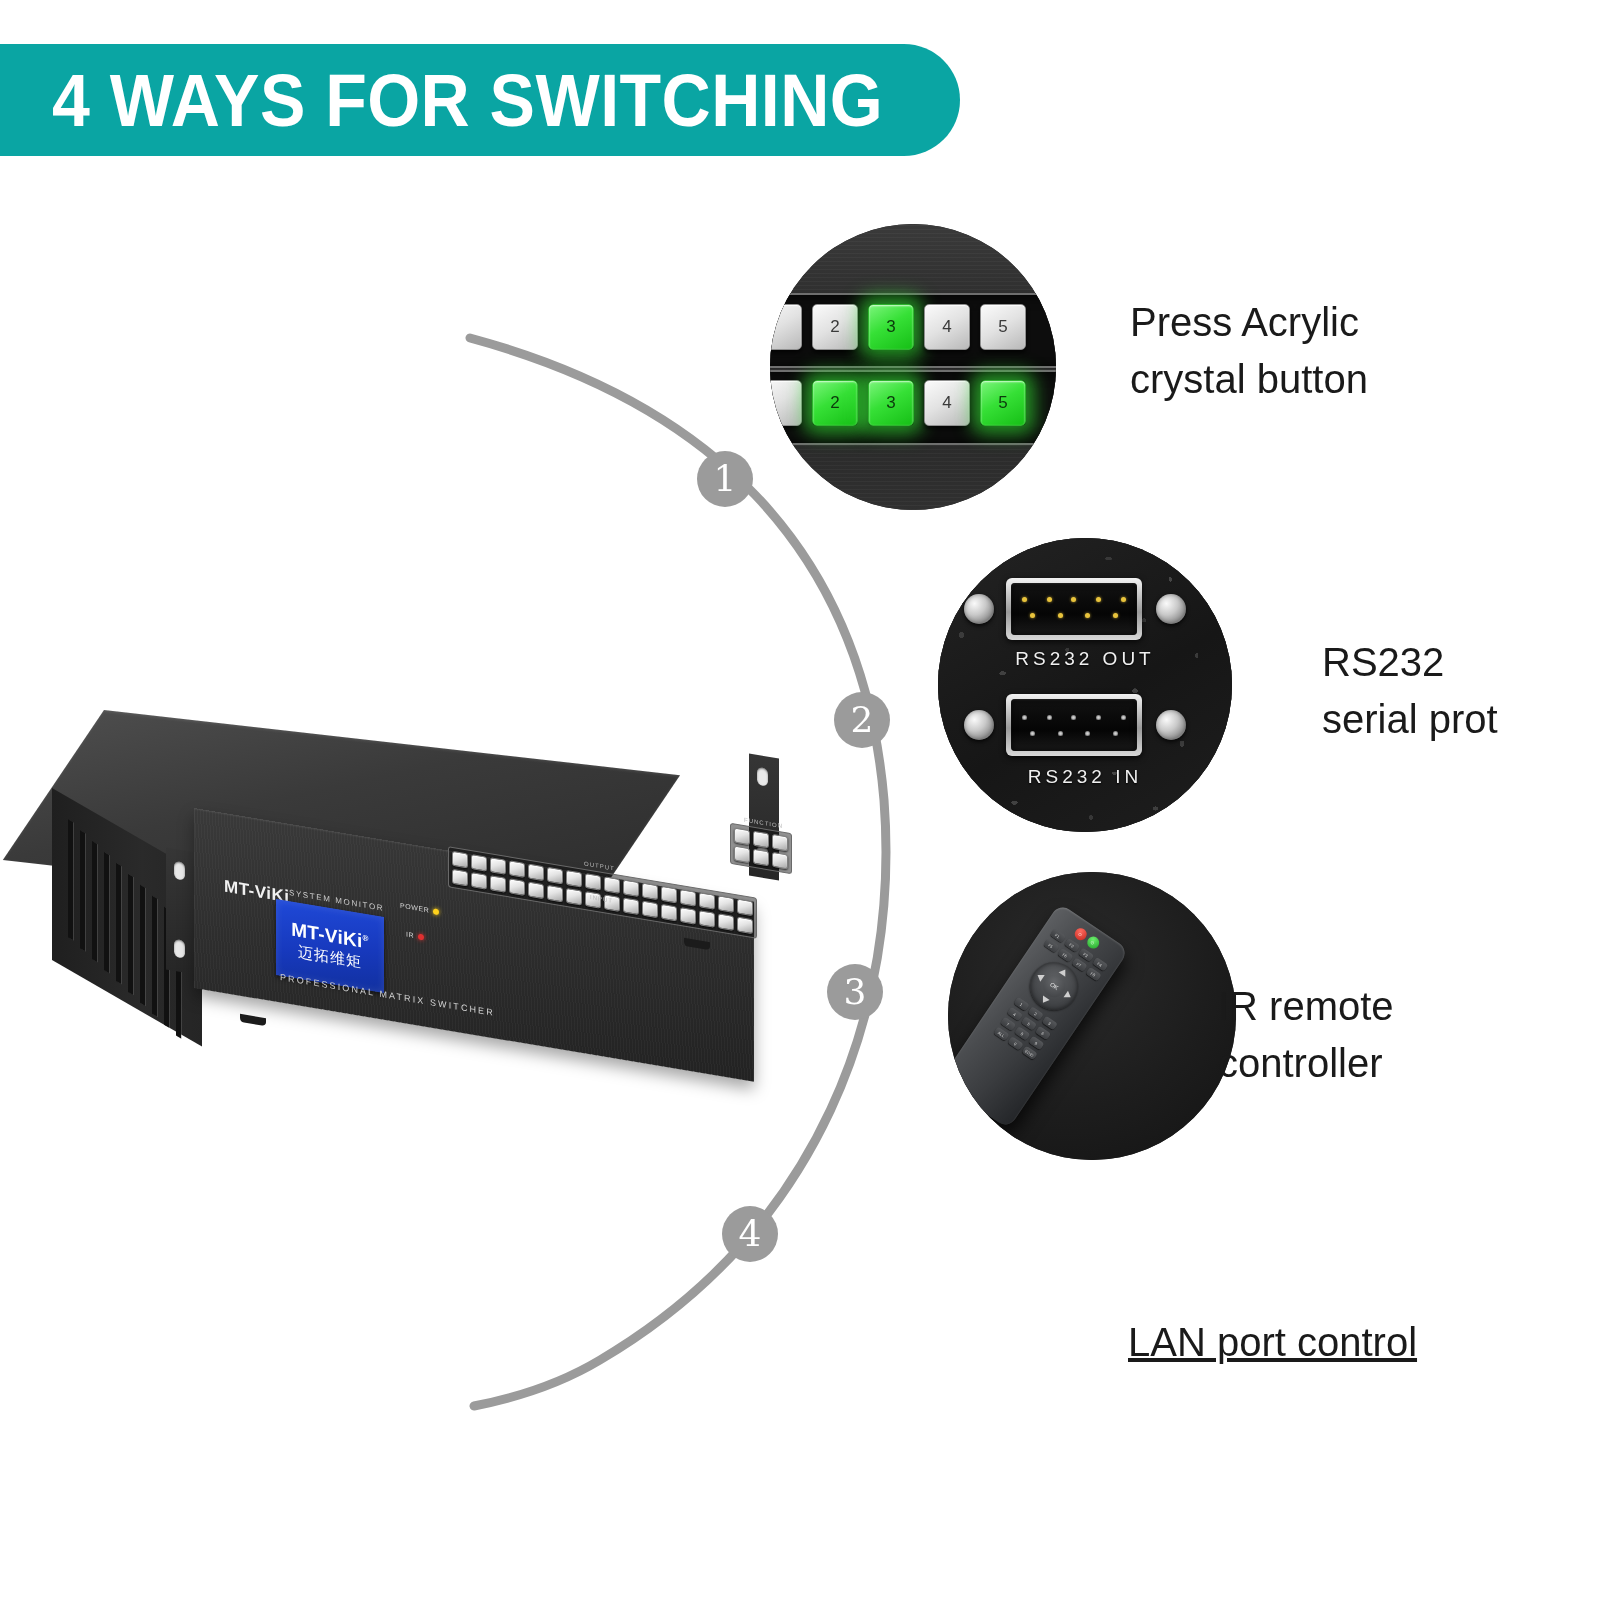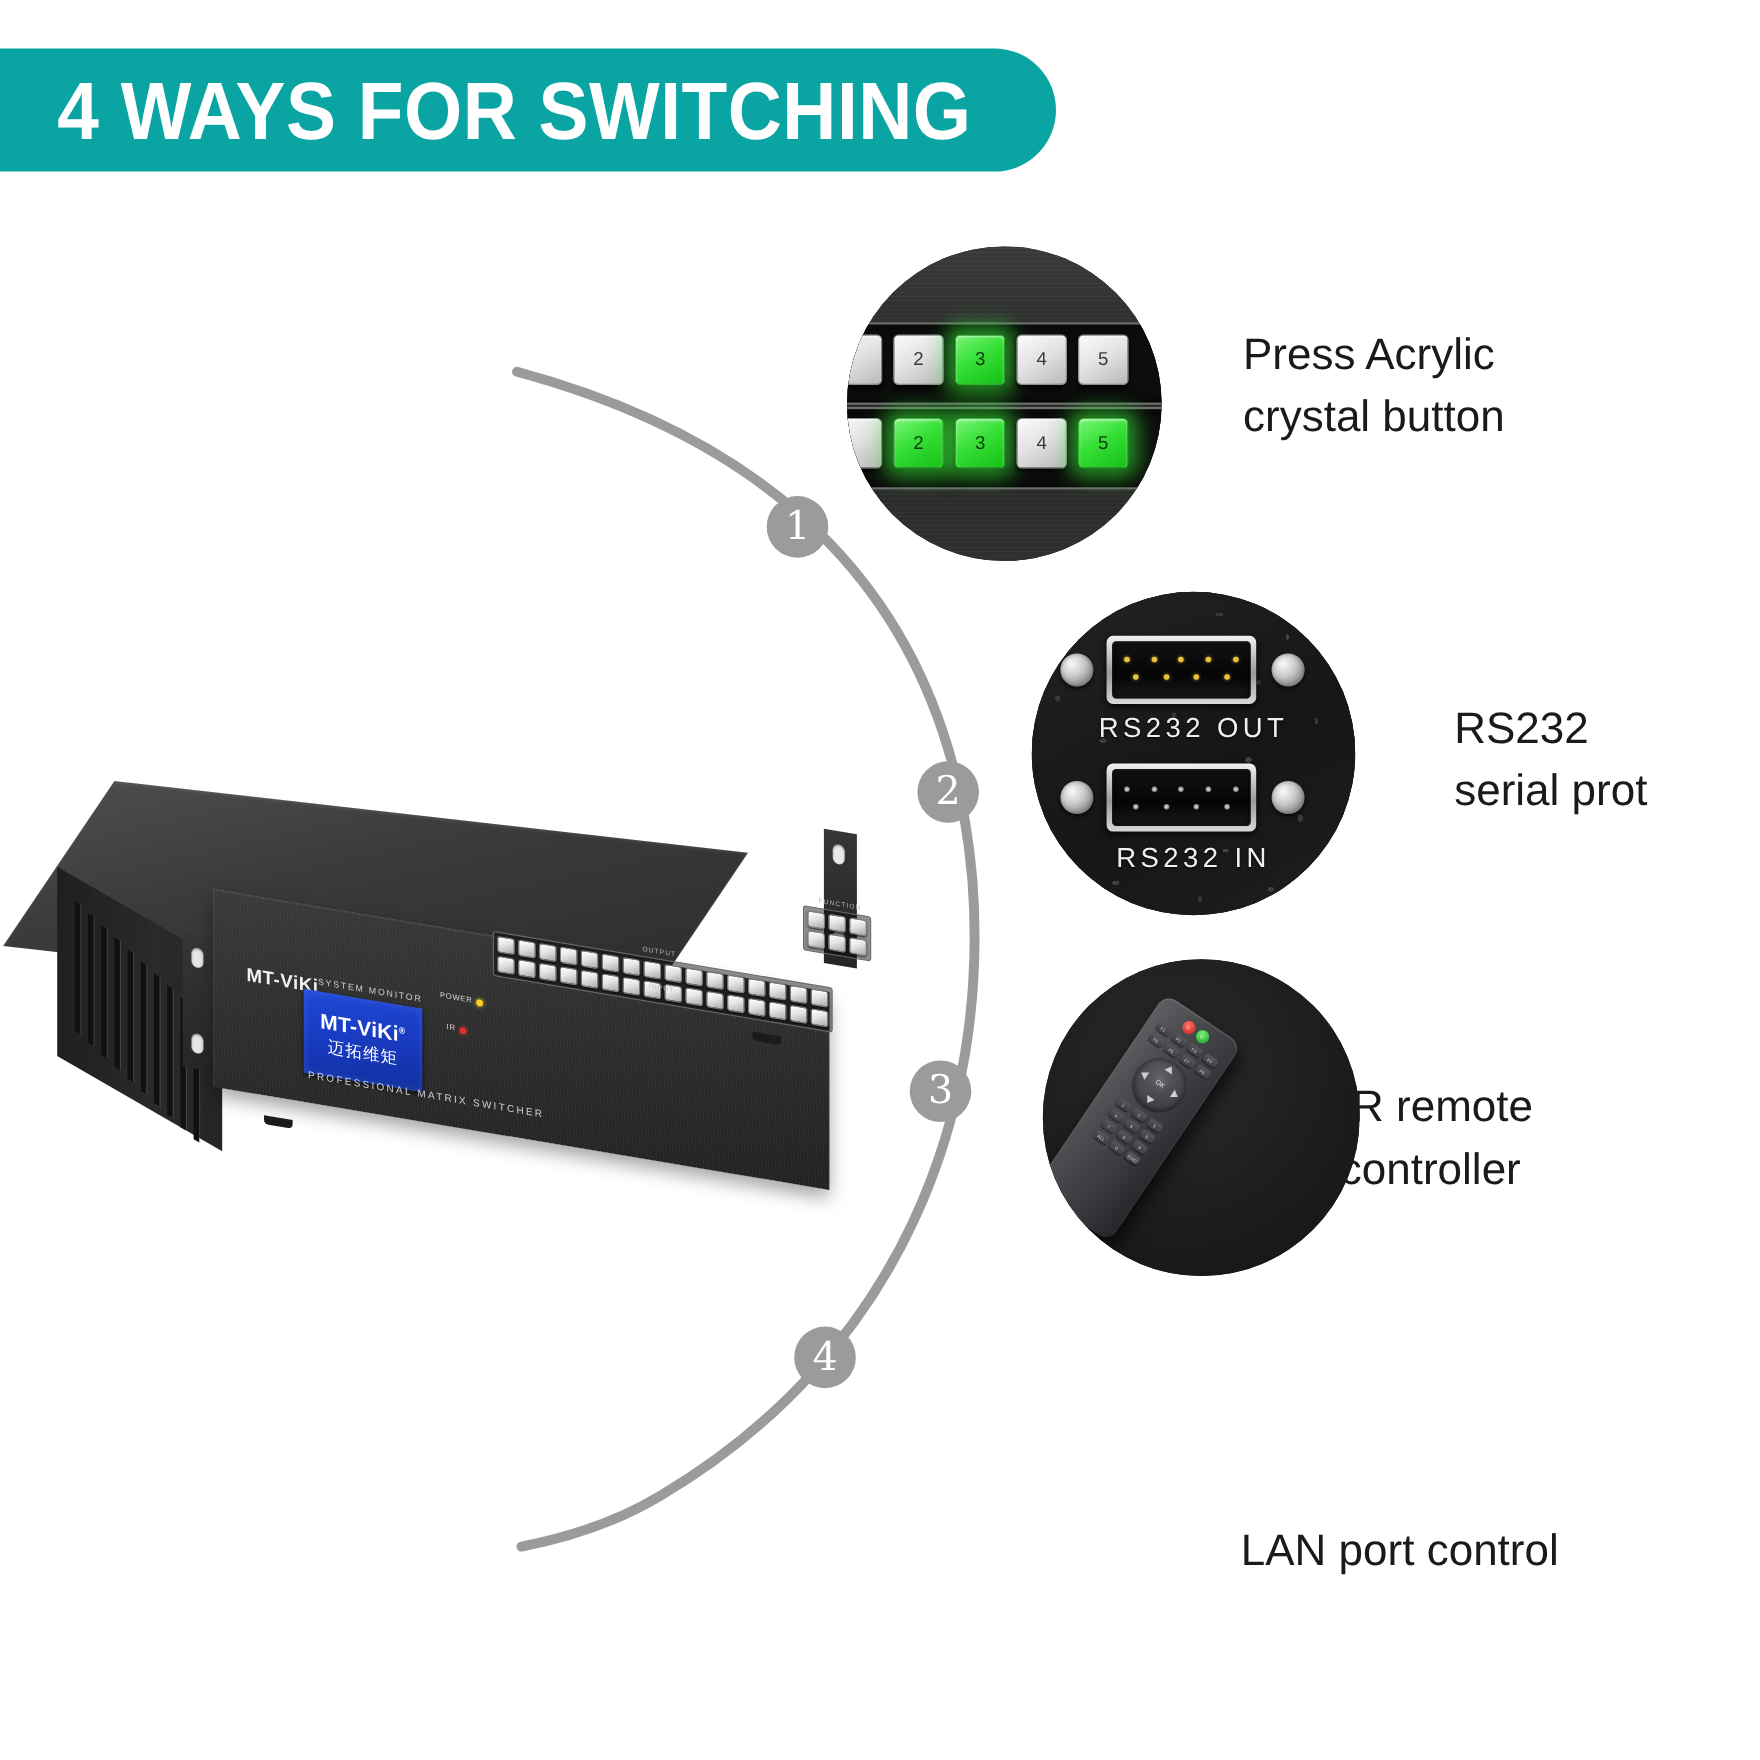--- a/index.html
+++ b/index.html
@@ -159,21 +159,21 @@
     width: 30px; height: 30px; border-radius: 50%;
     background: radial-gradient(circle at 35% 32%, #fafafa 0%, #c9c9c9 40%, #8d8d8d 72%, #dcdcdc 100%);
     box-shadow: 0 2px 4px rgba(0,0,0,0.8), inset 0 0 4px rgba(0,0,0,0.35);
   }
   .port-label {
     position: absolute;
     width: 100%;
     text-align: center;
     color: #f0f0f0;
     font-family: "Liberation Sans", sans-serif;
-    font-size: 25px;
+    font-size: 19px;
     letter-spacing: 4px;
     text-shadow: 0 1px 2px rgba(0,0,0,0.95);
   }
 
   
   #callout-3 .remote-bg {
     position: absolute; inset: 0;
     background: radial-gradient(circle at 42% 34%, #2b2b2b 0%, #1d1d1d 55%, #131313 100%);
   }
   #remote-body {
@@ -273,21 +273,21 @@
     position: absolute;
     color: #1a1a1a;
     font-family: "Liberation Sans", sans-serif;
     font-size: 40px;
     line-height: 1.42;
     white-space: pre-line;
   }
   #caption-1 { left: 1130px; top: 294px; }
   #caption-2 { left: 1322px; top: 634px; }
   #caption-3 { left: 1218px; top: 978px; }
-  #caption-4 { left: 1128px; top: 1382px; }
+  #caption-4 { left: 1128px; top: 1314px; text-decoration: underline; }
 
   
   #device {
     position: absolute;
     left: 44px; top: 700px;
     width: 740px; height: 380px;
   }
   #dev-top {
     position: absolute;
     left: 60px; top: 10px;

